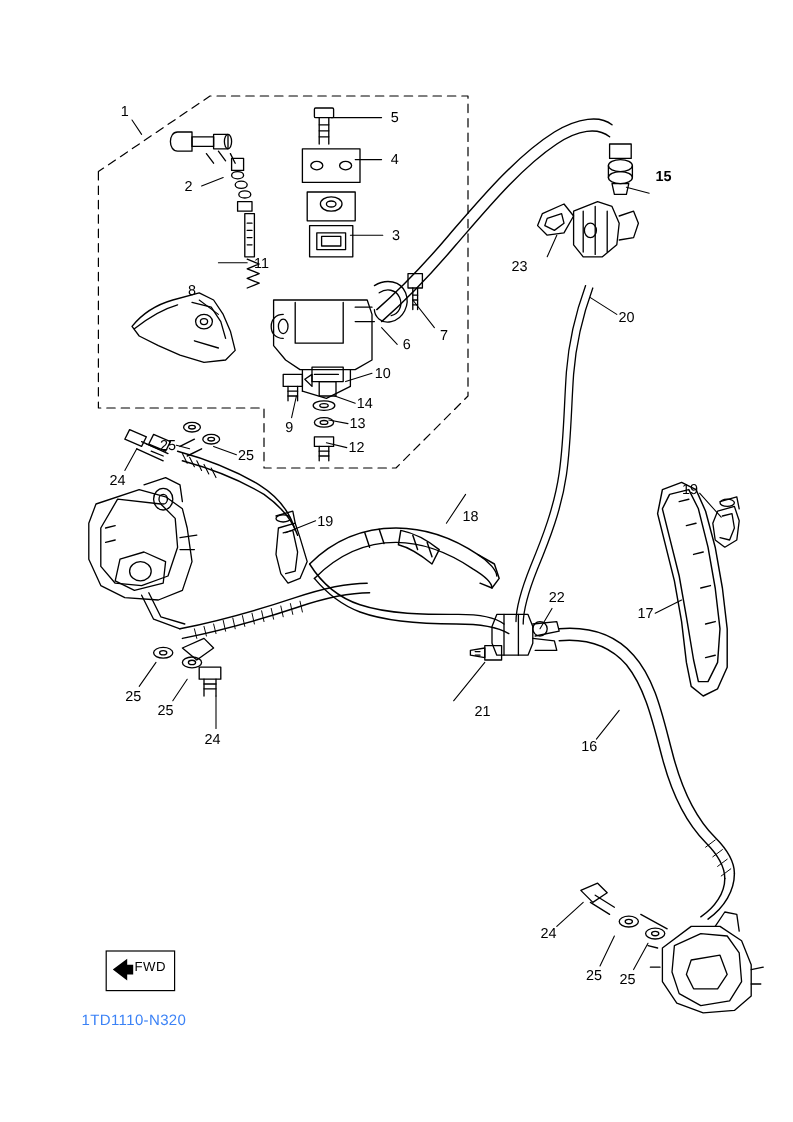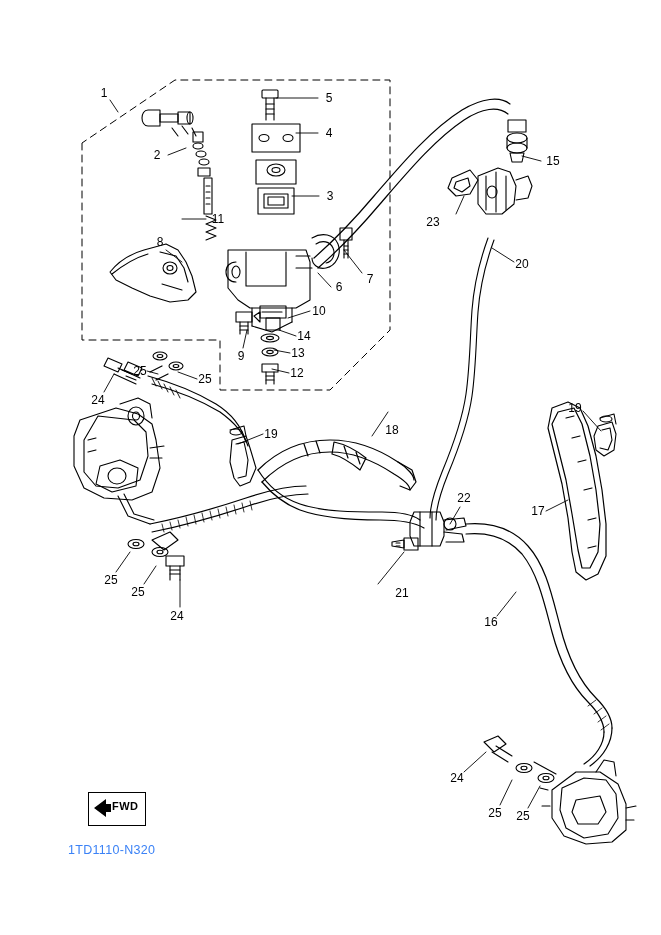--- a/index.html
+++ b/index.html
@@ -47,21 +47,21 @@
     width: 56px;
     height: 32px;
     border: 1.2px solid #000;
   }
   #fwd-label {
     position: absolute;
     left: 112px;
     top: 800px;
     font-family: "Liberation Sans", sans-serif;
     font-size: 11px;
-    font-weight: bold;
+    font-weight: normal;
     letter-spacing: 0.5px;
     color: #000;
   }
 </style>
 </head>
 <body>
 
 <div id="page">
 
   <svg id="art" viewBox="0 0 661 935" xmlns="http://www.w3.org/2000/svg">
@@ -366,21 +366,21 @@
   </svg>
   <div id="fwd-label">FWD</div>
 
   <div id="partnumber">1TD1110-N320</div>
 
   <div id="callout-layer">
       <div class="callout" style="left: 104px; top: 93px;">1</div>
       <div class="callout" style="left: 329px; top: 98px;">5</div>
       <div class="callout" style="left: 329px; top: 133px;">4</div>
       <div class="callout" style="left: 157px; top: 155px;">2</div>
-      <div class="callout" style="left: 553px; top: 161px;">15</div>
+      <div class="callout" style="left: 553px; top: 147px; font-weight: bold;">15</div>
       <div class="callout" style="left: 330px; top: 196px;">3</div>
       <div class="callout" style="left: 170px; top: 219px; margin-left: 48px;">11</div>
       <div class="callout" style="left: 433px; top: 222px;">23</div>
       <div class="callout" style="left: 160px; top: 242px;">8</div>
       <div class="callout" style="left: 370px; top: 279px;">7</div>
       <div class="callout" style="left: 339px; top: 287px;">6</div>
       <div class="callout" style="left: 522px; top: 264px;">20</div>
       <div class="callout" style="left: 319px; top: 311px;">10</div>
       <div class="callout" style="left: 304px; top: 336px;">14</div>
       <div class="callout" style="left: 298px; top: 353px;">13</div>

